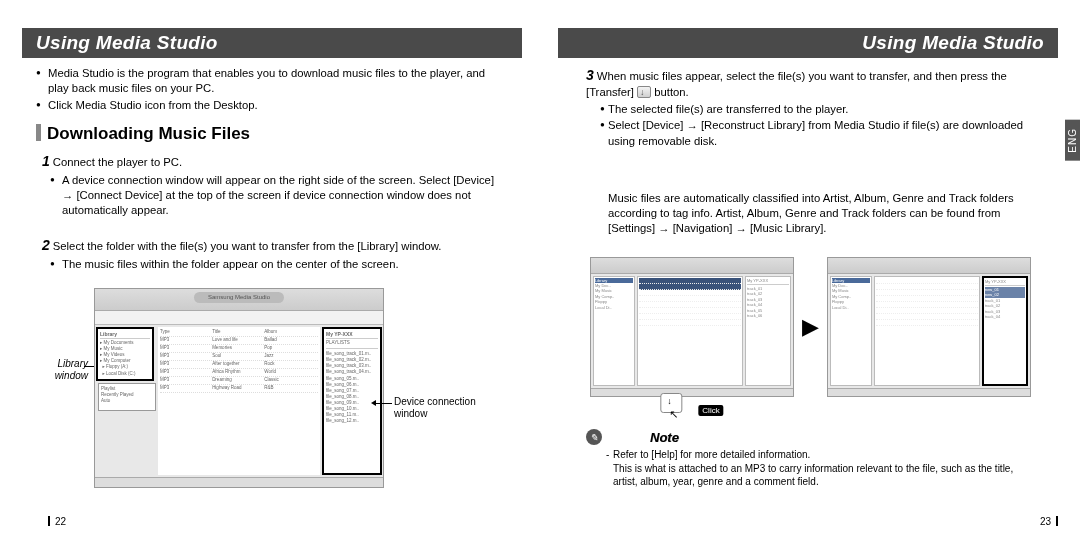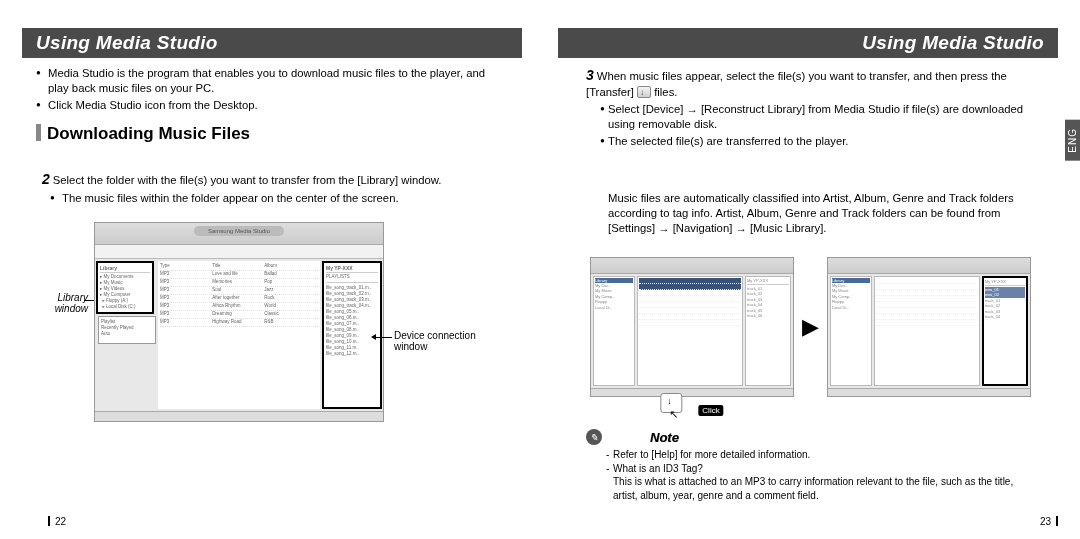--- a/index.html
+++ b/index.html
@@ -130,22 +130,26 @@
     <span class="title-text">Using Media Studio</span>
   </div>
   <div class="content">
     <div class="bullet-line">Media Studio is the program that enables you to download music files to the player, and play back music files on your PC.</div>
     <div class="bullet-line">Click Media Studio icon from the Desktop.</div>
 
     <div class="section-title">
       <span class="bar"></span><span>Downloading Music Files</span>
     </div>
 
-
-    <div class="step" style="margin-top:24px;">
+    <div class="step">
+      <span class="step-num">1</span><span>Connect the player to PC.</span>
+    </div>
+    <div class="sub-bullet">A device connection window will appear on the right side of the screen. Select [Device] → [Connect Device] at the top of the screen if device connection window does not automatically appear.</div>
+
+    <div class="step" style="margin-top:18px;">
       <span class="step-num">2</span><span>Select the folder with the file(s) you want to transfer from the [Library] window.</span>
     </div>
     <div class="sub-bullet">The music files within the folder appear on the center of the screen.</div>
 
     <div class="shot-area">
       <div class="label-callout lib">Library window</div>
       <div class="callout-arrow lib-arr">
         <div class="arr-line" style="width:14px;left:-4px;top:0;"></div>
         <div class="arr-head" style="border-left:5px solid #000;left:10px;top:-3px;"></div>
       </div>
@@ -246,24 +250,24 @@
 </div>
 
 <div class="page">
   <div class="title-bar right">
     <span class="title-text">Using Media Studio</span>
   </div>
   <div class="content right-col">
     <div class="step" style="margin-left:0;">
       <span class="step-num">3</span><span>When music files appear, select the file(s) you want to transfer, and then press the [Transfer]</span>
       <span class="transfer-btn"></span>
-      <span>files.</span>
-    </div>
+      <span>button.</span>
+    </div>
+    <div class="sub-bullet" style="padding-left:22px;">The selected file(s) are transferred to the player.</div>
     <div class="sub-bullet" style="padding-left:22px;">Select [Device]  → [Reconstruct Library] from Media Studio if file(s) are downloaded using removable disk.</div>
-    <div class="sub-bullet" style="padding-left:22px;">The selected file(s) are transferred to the player.</div>
     <div class="continuation" style="padding-left:22px;margin-top:42px;">Music files are automatically classified into Artist, Album, Genre and Track folders according to tag info. Artist, Album, Genre and Track folders can be found from [Settings] → [Navigation] → [Music Library].</div>
 
     <div class="right-shots">
       <div class="mini-shot">
         <div class="mini-hdr"></div>
         <div class="mini-body">
           <div class="mini-left">
               <span class="sel">Library</span>
               <div>My Doc..</div>
               <div>My Music</div>
@@ -333,20 +337,19 @@
         <div class="mini-foot"></div>
       </div>
     </div>
 
     <div class="note-hdr">
       <span class="note-icon">✎</span>
       <span class="note-label">Note</span>
     </div>
     <div class="note-body">
       <div class="note-line">Refer to [Help] for more detailed information.</div>
-      <div class="note-line">What is an ID3 Tag?</div>
       <div class="note-sub">This is what is attached to an MP3 to carry information relevant to the file, such as the title, artist, album, year, genre and a comment field.</div>
     </div>
   </div>
 
   <div class="eng-tab">ENG</div>
   <div class="pgnum-right">23</div>
 </div>
 
 </body></html>

